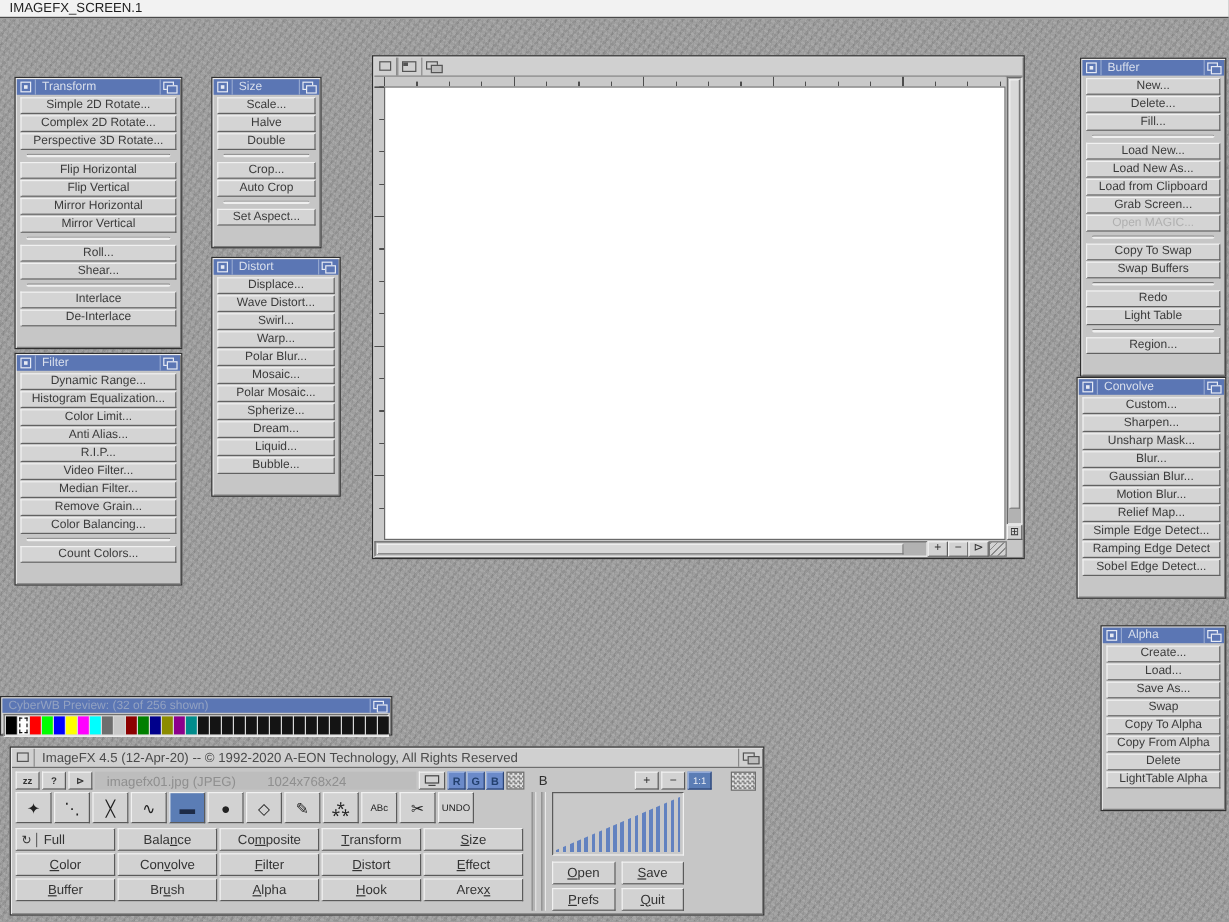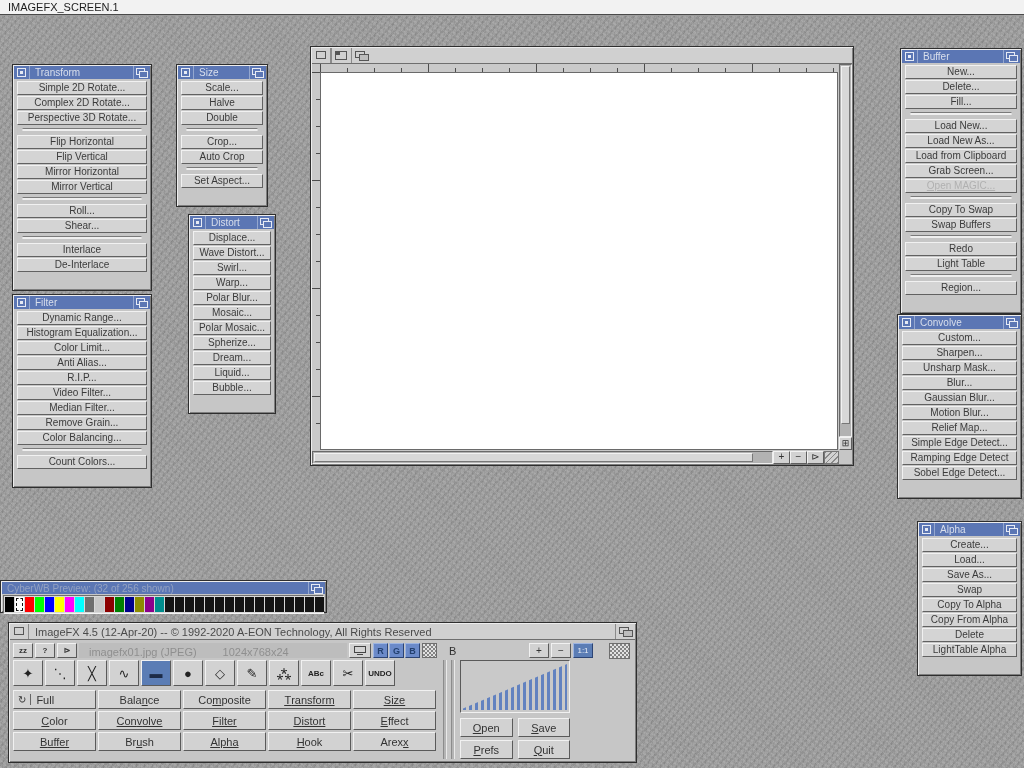--- a/index.html
+++ b/index.html
@@ -25,21 +25,21 @@
   .pclose{width:15px;height:13px;border-right:1px solid #94a7cf;display:flex;align-items:center;justify-content:center;flex:none;}
   .pclose i{display:block;width:7px;height:7px;border:1px solid #e6eaf4;}
   .pclose i::after{content:"";display:block;width:3px;height:3px;margin:2px auto;background:#e6eaf4;}
   .pdepth{width:16px;height:13px;border-left:1px solid #94a7cf;position:relative;flex:none;margin-left:auto;}
   .pdepth .b{position:absolute;left:2px;top:2px;width:7px;height:5px;border:1px solid #e6eaf4;}
   .pdepth .f{position:absolute;left:5px;top:5px;width:7px;height:5px;border:1px solid #e6eaf4;background:#5b76b4;}
   .pbody{padding:2px 3px 16px;}
   .btn{height:12px;line-height:12px;text-align:center;font-size:10px;color:#3b3b3b;background:#d4d4d4;
        border:1px solid;border-color:#f1f1f1 #616161 #616161 #f1f1f1;margin-bottom:1px;
        white-space:nowrap;overflow:hidden;}
-  .ghost{color:#b0b0b0;text-decoration:underline;}
+  .ghost{color:#b0b0b0;}
   .sep{height:2px;background:#efefef;border-top:1px solid #7a7a7a;margin:3px 5px 4px;border-radius:2px;}
   
   .wtitle{height:15px;background:#d0d0d0;border-bottom:1px solid #6e6e6e;display:flex;align-items:center;
           font-size:11px;color:#4a4a4a;}
   .wtitle .wname{margin-left:6px;flex:1;white-space:nowrap;overflow:hidden;}
   .wclose{width:18px;height:100%;border-right:1px solid #8a8a8a;position:relative;flex:none;}
   .wclose::after{content:"";position:absolute;left:4px;top:3px;width:8px;height:6px;border:1px solid #555;}
   .wzoom{width:19px;height:100%;border-left:1px solid #8a8a8a;position:relative;flex:none;}
   .wzoom::after{content:"";position:absolute;left:3px;top:3px;width:10px;height:7px;border:1px solid #555;}
   .wzoom::before{content:"";position:absolute;left:4px;top:4px;width:4px;height:3px;background:#555;z-index:1;}
@@ -102,21 +102,21 @@
   .zsel{background:#5b7db5;color:#e8edf6;font-size:8px;font-weight:normal;border-color:#9db4e0 #2c4474 #2c4474 #9db4e0;}
   .push{margin-left:auto;}
   .checker2{width:21px;height:16px;margin-left:14px;margin-right:2px;}
   .tmain{display:flex;align-items:flex-start;margin:1px 3px;}
   .tleft{width:428px;}
   .trow{display:flex;gap:2px;}
   .tool{width:30px;height:26px;box-sizing:border-box;background:#d2d2d2;border:1px solid;
         border-color:#f1f1f1 #5a5a5a #5a5a5a #f1f1f1;color:#222;font-size:13px;
         display:flex;align-items:center;justify-content:center;overflow:hidden;flex:none;}
   .tsel{background:#5b7db5;color:#1d2b47;}
-  .tsmall{font-size:8px;font-weight:bold;letter-spacing:0;}
+  .tsmall{font-size:8px;font-weight:normal;letter-spacing:0;}
   .grid{display:grid;grid-template-columns:repeat(5,83px);gap:2px;margin-top:4px;}
   .gbtn,.abtn,.mode{height:19px;box-sizing:border-box;background:#d2d2d2;border:1px solid;
         border-color:#f1f1f1 #5a5a5a #5a5a5a #f1f1f1;font-size:11px;color:#333;
         display:flex;align-items:center;justify-content:center;white-space:pre;overflow:hidden;}
   .u{text-decoration:underline;}
   .cyc{display:none;}
   .cycle{justify-content:flex-start;padding-left:4px;}
   .cycle .cyc{display:inline-block;border-right:1px solid #666;padding-right:4px;margin-right:5px;font-size:10px;}
   .vdiv{width:2px;align-self:stretch;background:#b4b4b4;border-left:1px solid #8c8c8c;border-right:1px solid #e9e9e9;margin:0 2px;}
   .modes{display:flex;flex-direction:column;gap:2px;width:76px;flex:none;}
@@ -184,21 +184,21 @@
       <div class="btn"><span>Halve</span></div>
       <div class="btn"><span>Double</span></div>
       <div class="sep"><span></span></div>
       <div class="btn"><span>Crop...</span></div>
       <div class="btn"><span>Auto Crop</span></div>
       <div class="sep"><span></span></div>
       <div class="btn"><span>Set Aspect...</span></div>
     </div>
 </div>
 
-<div class="panel" style="left:188px;top:214px;width:88px">
+<div class="panel" style="left:176px;top:214px;width:108px">
   <div class="ptitle">
     <span class="pclose">
         <i></i>
       </span>
     <span class="pname">Distort</span>
     <span class="pdepth">
         <i class="b"></i>
         <i class="f"></i>
       </span>
   </div>

